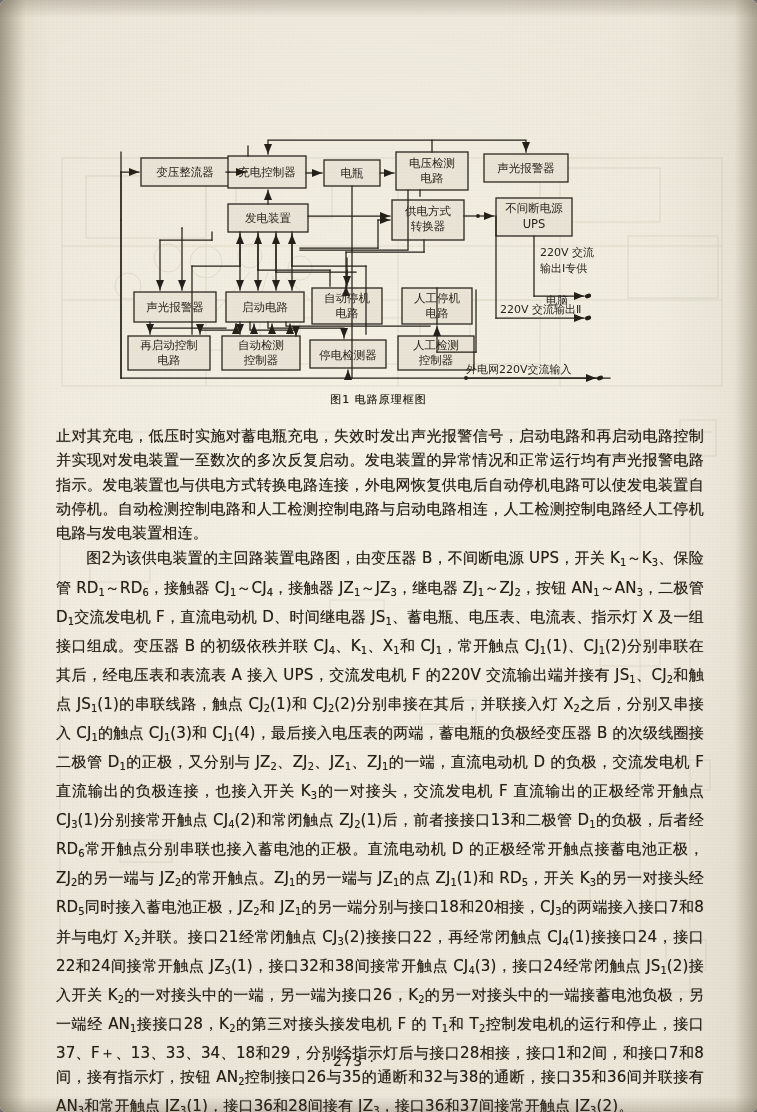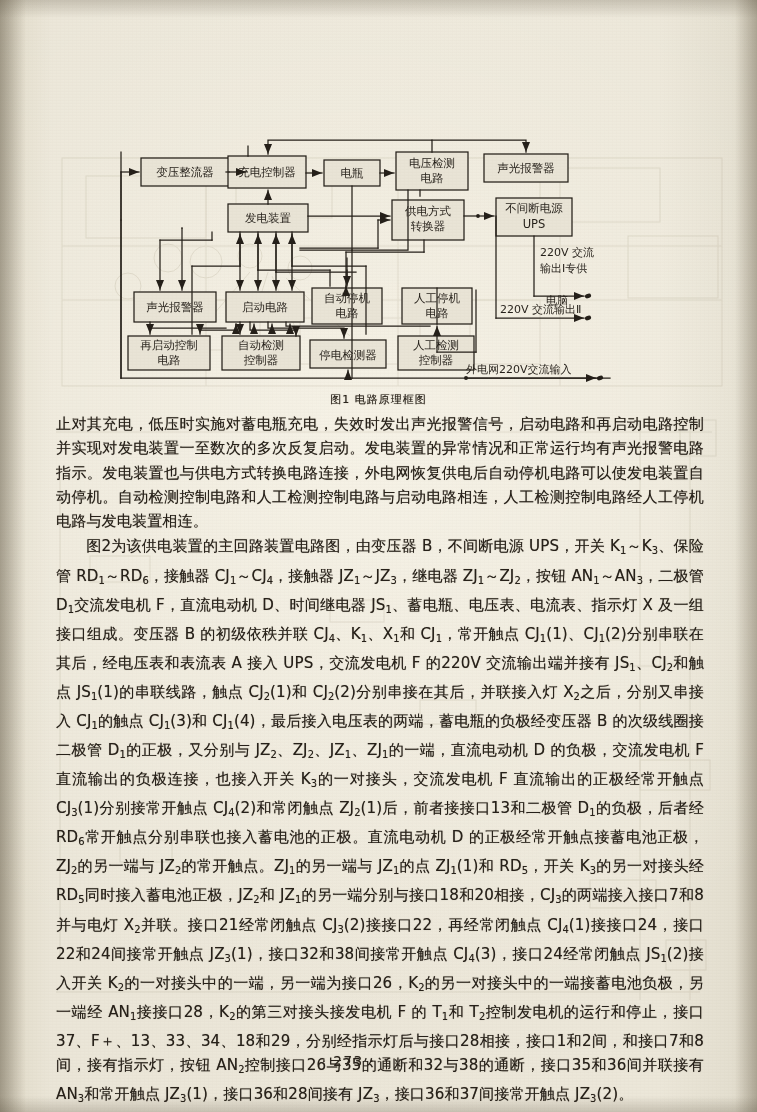--- a/index.html
+++ b/index.html
@@ -9,20 +9,21 @@
     background: #6c6c6c;
   }
   .page {
     position: relative;
     width: 757px;
     height: 1112px;
     overflow: hidden;
     background: #e9e4d6;
     font-family: "DejaVu Sans", "Liberation Sans", sans-serif;
     color: #241f19;
+    border-radius: 6px;
   }
   
   .paper-tone {
     position: absolute;
     inset: 0;
     background:
       radial-gradient(120% 85% at 48% 40%, rgba(255,252,242,0.55) 0%, rgba(255,252,242,0) 62%),
       linear-gradient(90deg, #d8d2c0 0px, #e3ddcc 16px, #ebe6d8 52px, #ece7d9 660px, #e4dfd0 730px, #d9d3c2 757px);
     pointer-events: none;
   }
@@ -97,21 +98,21 @@
     width: 648px;
   }
   .para {
     font-family: "DejaVu Sans", "Liberation Sans", sans-serif;
     font-size: 15.1px;
     line-height: 24.3px;
     text-align: justify;
     text-align-last: left;
     letter-spacing: 0.1px;
     color: #262019;
-    margin: 0 0 0 0;
+    margin: 12px 0 0 0;
     text-justify: inter-character;
   }
   .para + .para {
     margin-top: 1px;
   }
   .indent { text-indent: 2em; }
   sub {
     font-size: 0.66em;
     vertical-align: -0.28em;
     letter-spacing: 0;

